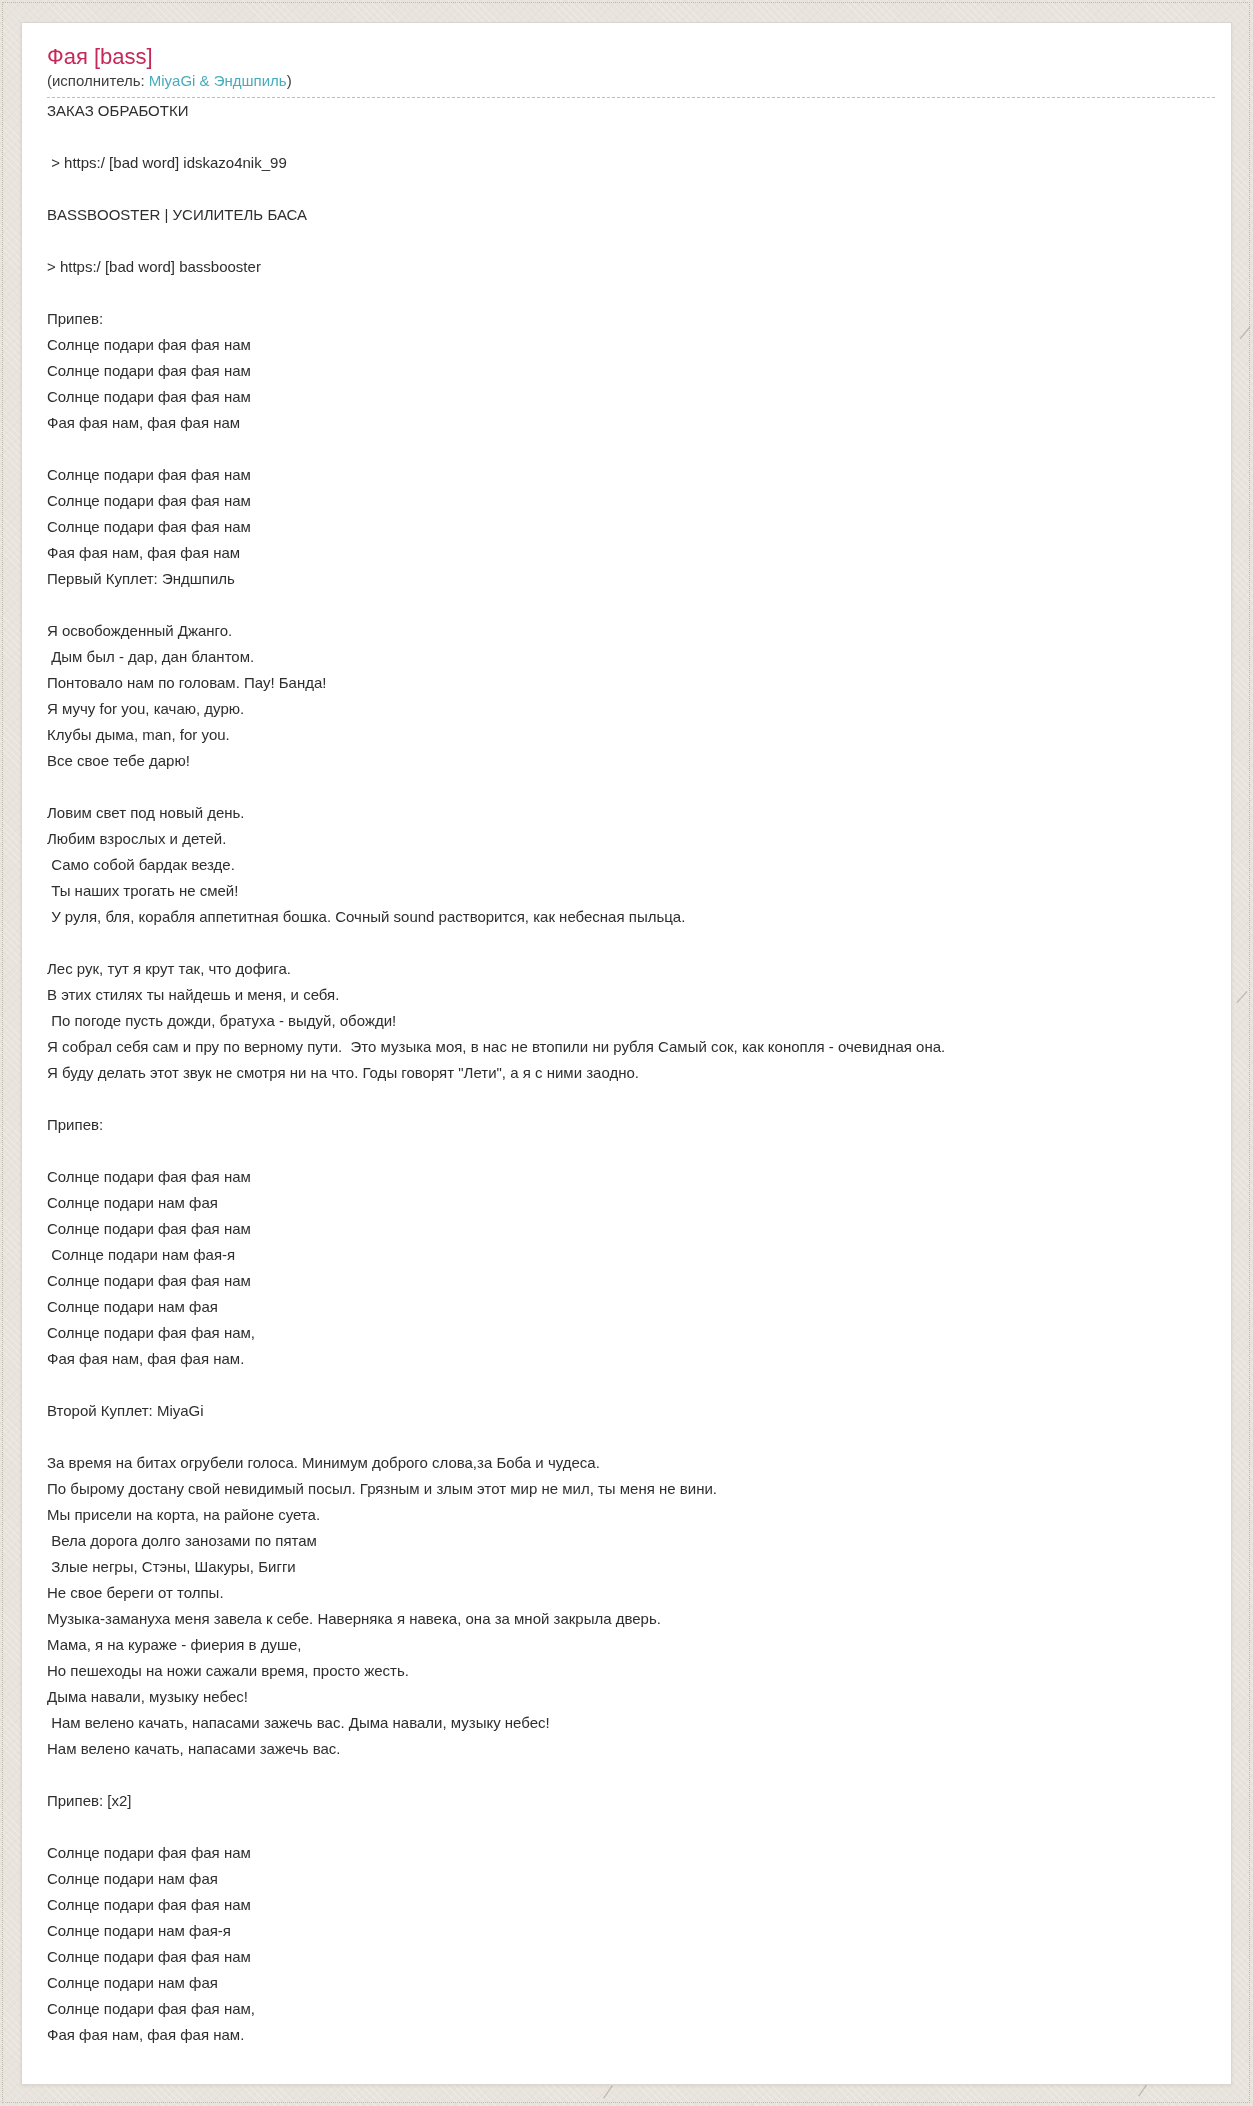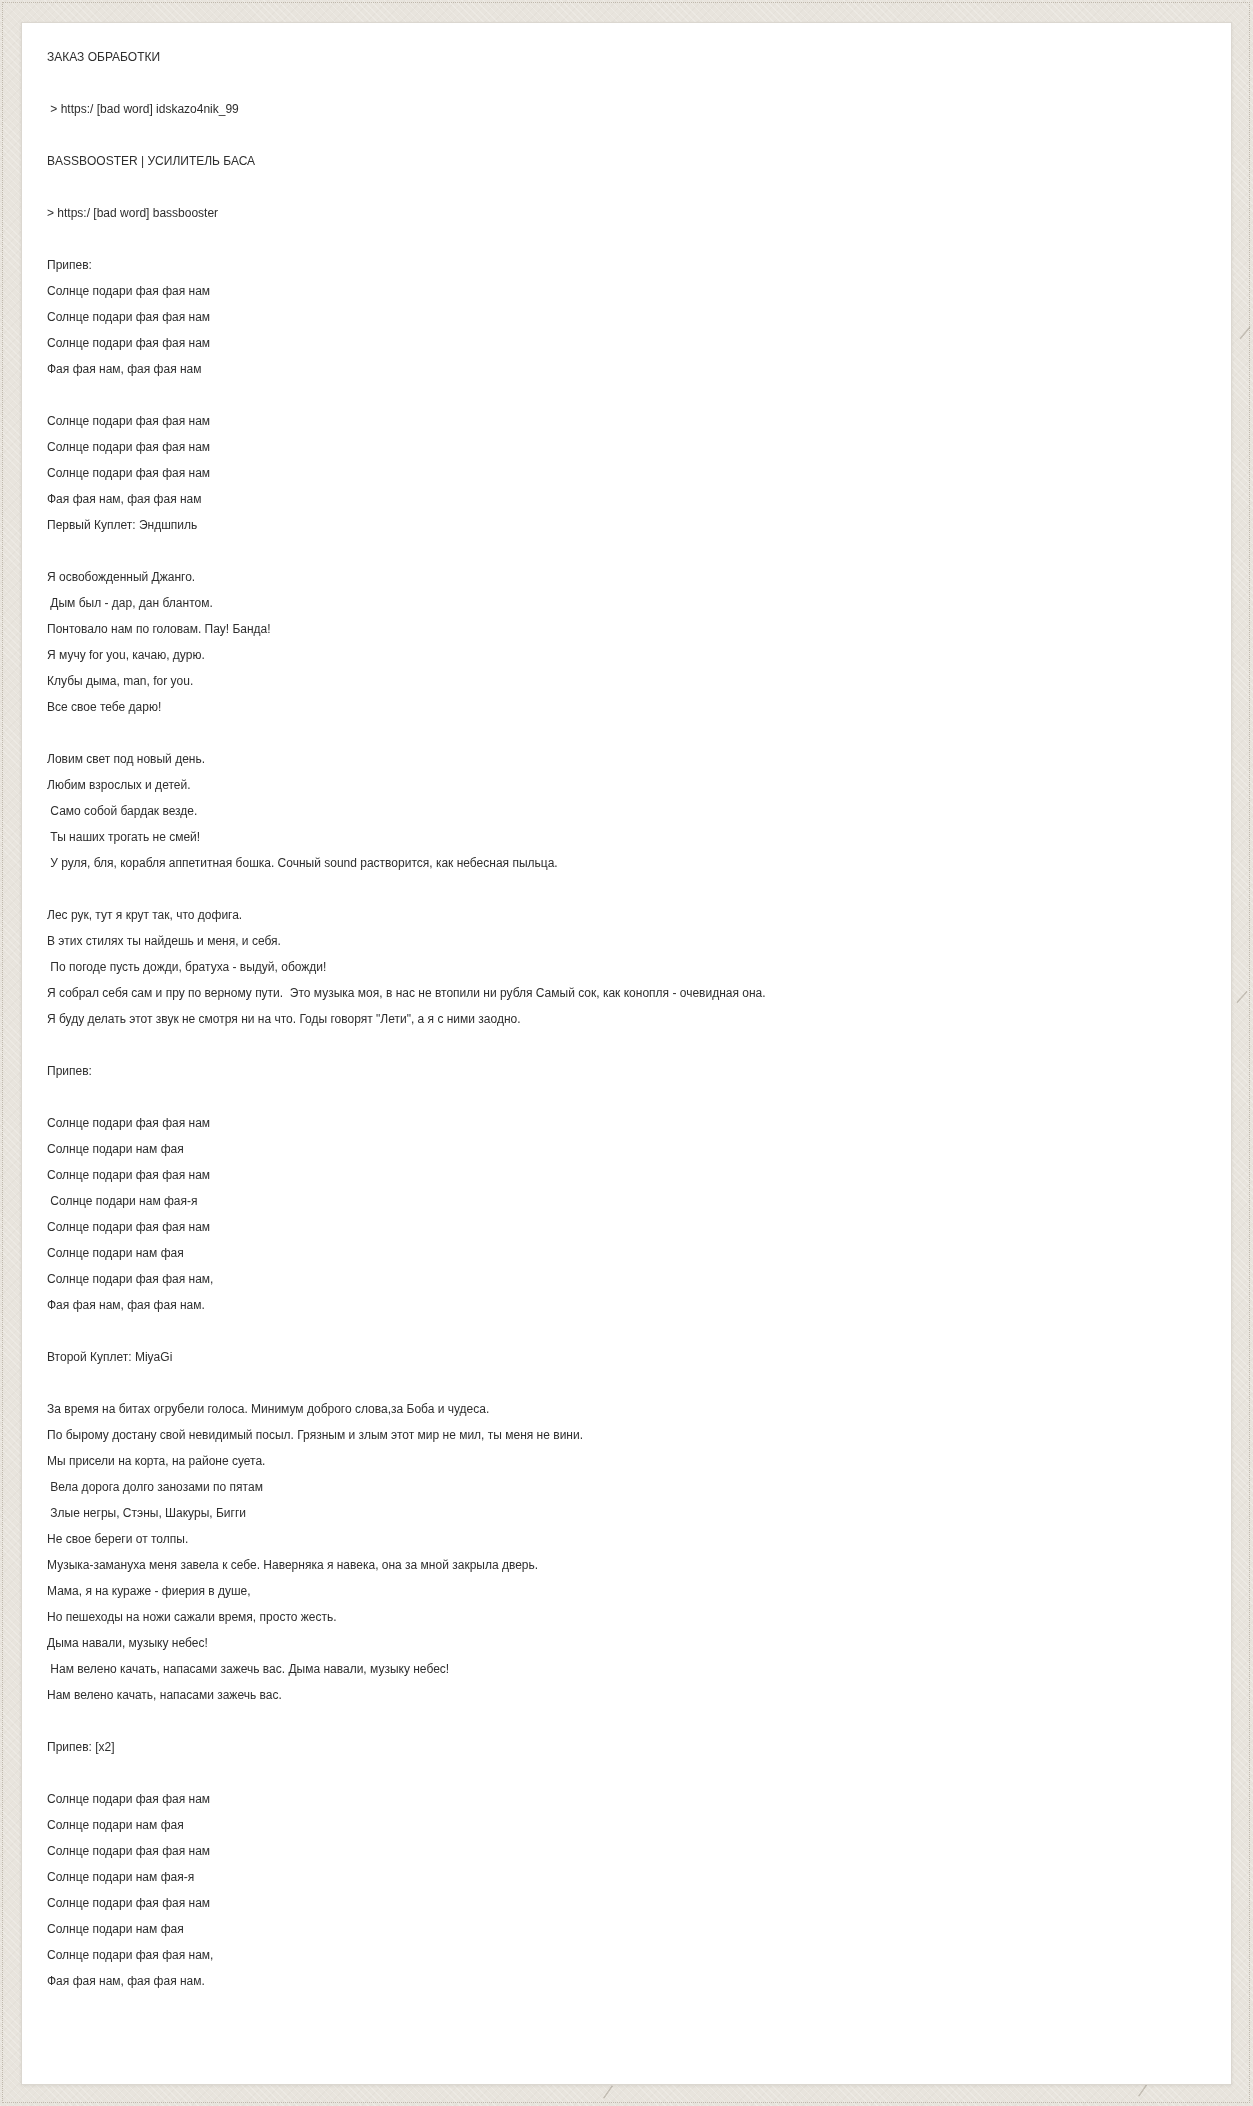--- a/index.html
+++ b/index.html
@@ -67,37 +67,41 @@
   .artist-label { margin-right: 4px; }
   .artist-link {
     color: var(--link-color, #47abbc);
     text-decoration: none;
     cursor: pointer;
   }
   .lyrics {
     margin: 0;
     padding: 0;
     font-family: "Liberation Sans", sans-serif;
-    font-size: 12px;
+    font-size: 15px;
     line-height: 26px;
     color: var(--text-color, #2e2e2e);
     white-space: pre;
     overflow: visible;
   }
 </style>
 </head>
 <body>
 
 <div class="frame"></div>
 <div class="fiber fiber-1"></div>
 <div class="fiber fiber-2"></div>
 <div class="fiber fiber-3"></div>
 <div class="fiber fiber-4"></div>
 
 <div class="card">
+  <div class="song-header">
+    <h1 class="song-title">Фая [bass]</h1>
+    <div class="artist-line"><span class="artist-label">(исполнитель:</span><a class="artist-link" href="#">MiyaGi &amp; Эндшпиль</a><span class="artist-suffix">)</span></div>
+  </div>
   <pre class="lyrics">ЗАКАЗ ОБРАБОТКИ
 
  &gt; https:/ [bad word] idskazo4nik_99
 
 BASSBOOSTER | УСИЛИТЕЛЬ БАСА
 
 &gt; https:/ [bad word] bassbooster
 
 Припев:
 Солнце подари фая фая нам

